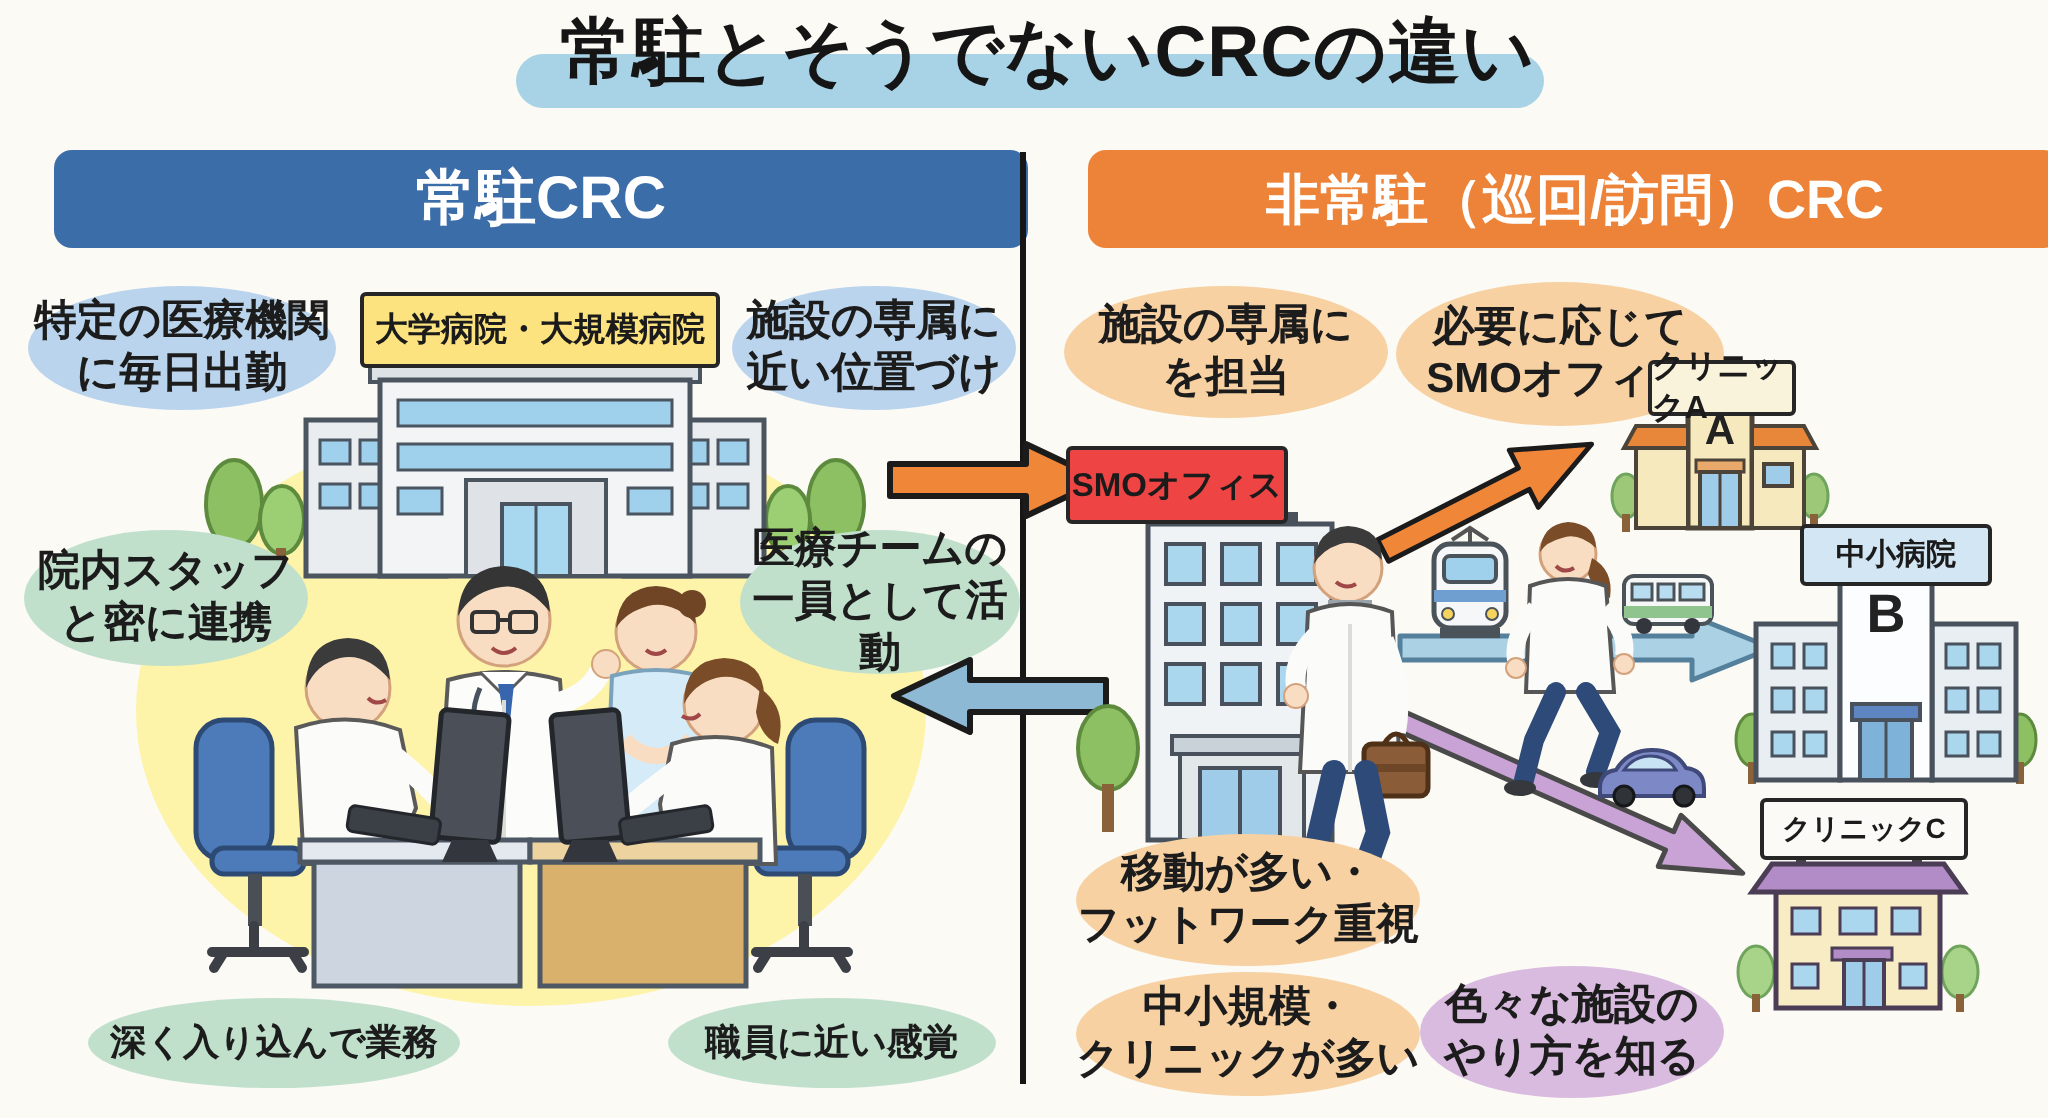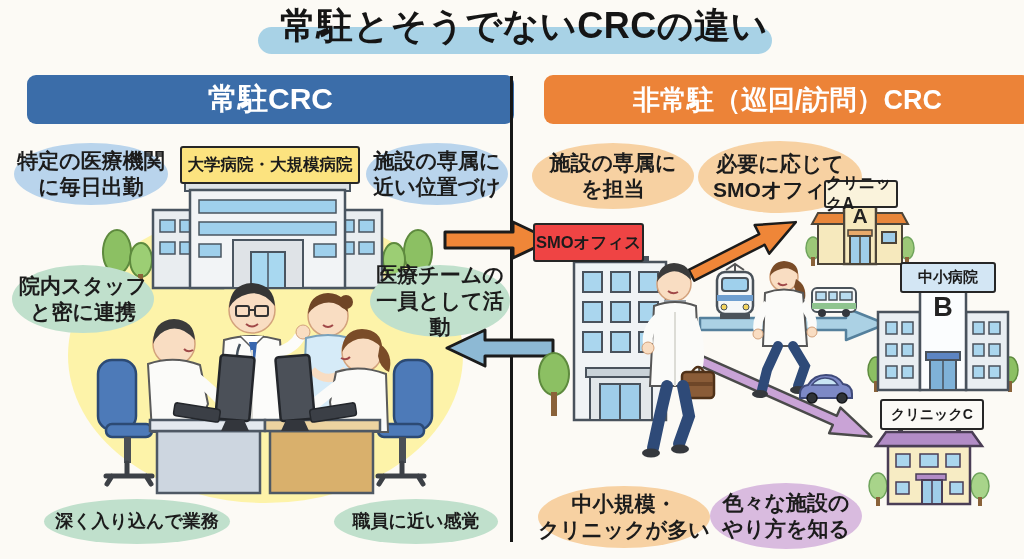--- a/index.html
+++ b/index.html
@@ -339,18 +339,20 @@
         <rect x="78" y="30" width="14" height="13"></rect>
       <rect x="28" y="58" width="13" height="12"></rect>
         <rect x="82" y="58" width="13" height="12"></rect>
     </g>
     <rect x="48" y="50" width="30" height="6" fill="#b28cc6" stroke="#4a3d55" stroke-width="1.5"></rect>
     <rect x="54" y="56" width="20" height="24" fill="#9fcde9" stroke="#4a3d55" stroke-width="2"></rect>
     <path d="M64 56 v24" stroke="#4a3d55" stroke-width="1.5"></path>
   </svg>
   <div class="sign" style="left:880px;top:399px;width:100px;height:27px;background:#fbfaf6;font-size:14px;border-width:2px">クリニックC</div>
 
+  <div class="bubble bp" style="left:538px;top:417px;width:172px;height:66px">移動が多い・
+フットワーク重視</div>
   <div class="bubble bp" style="left:538px;top:486px;width:172px;height:62px">中小規模・
 クリニックが多い</div>
   <div class="bubble bl" style="left:710px;top:483px;width:152px;height:66px">色々な施設の
 やり方を知る</div>
 
 </div>
 
 </body></html>

